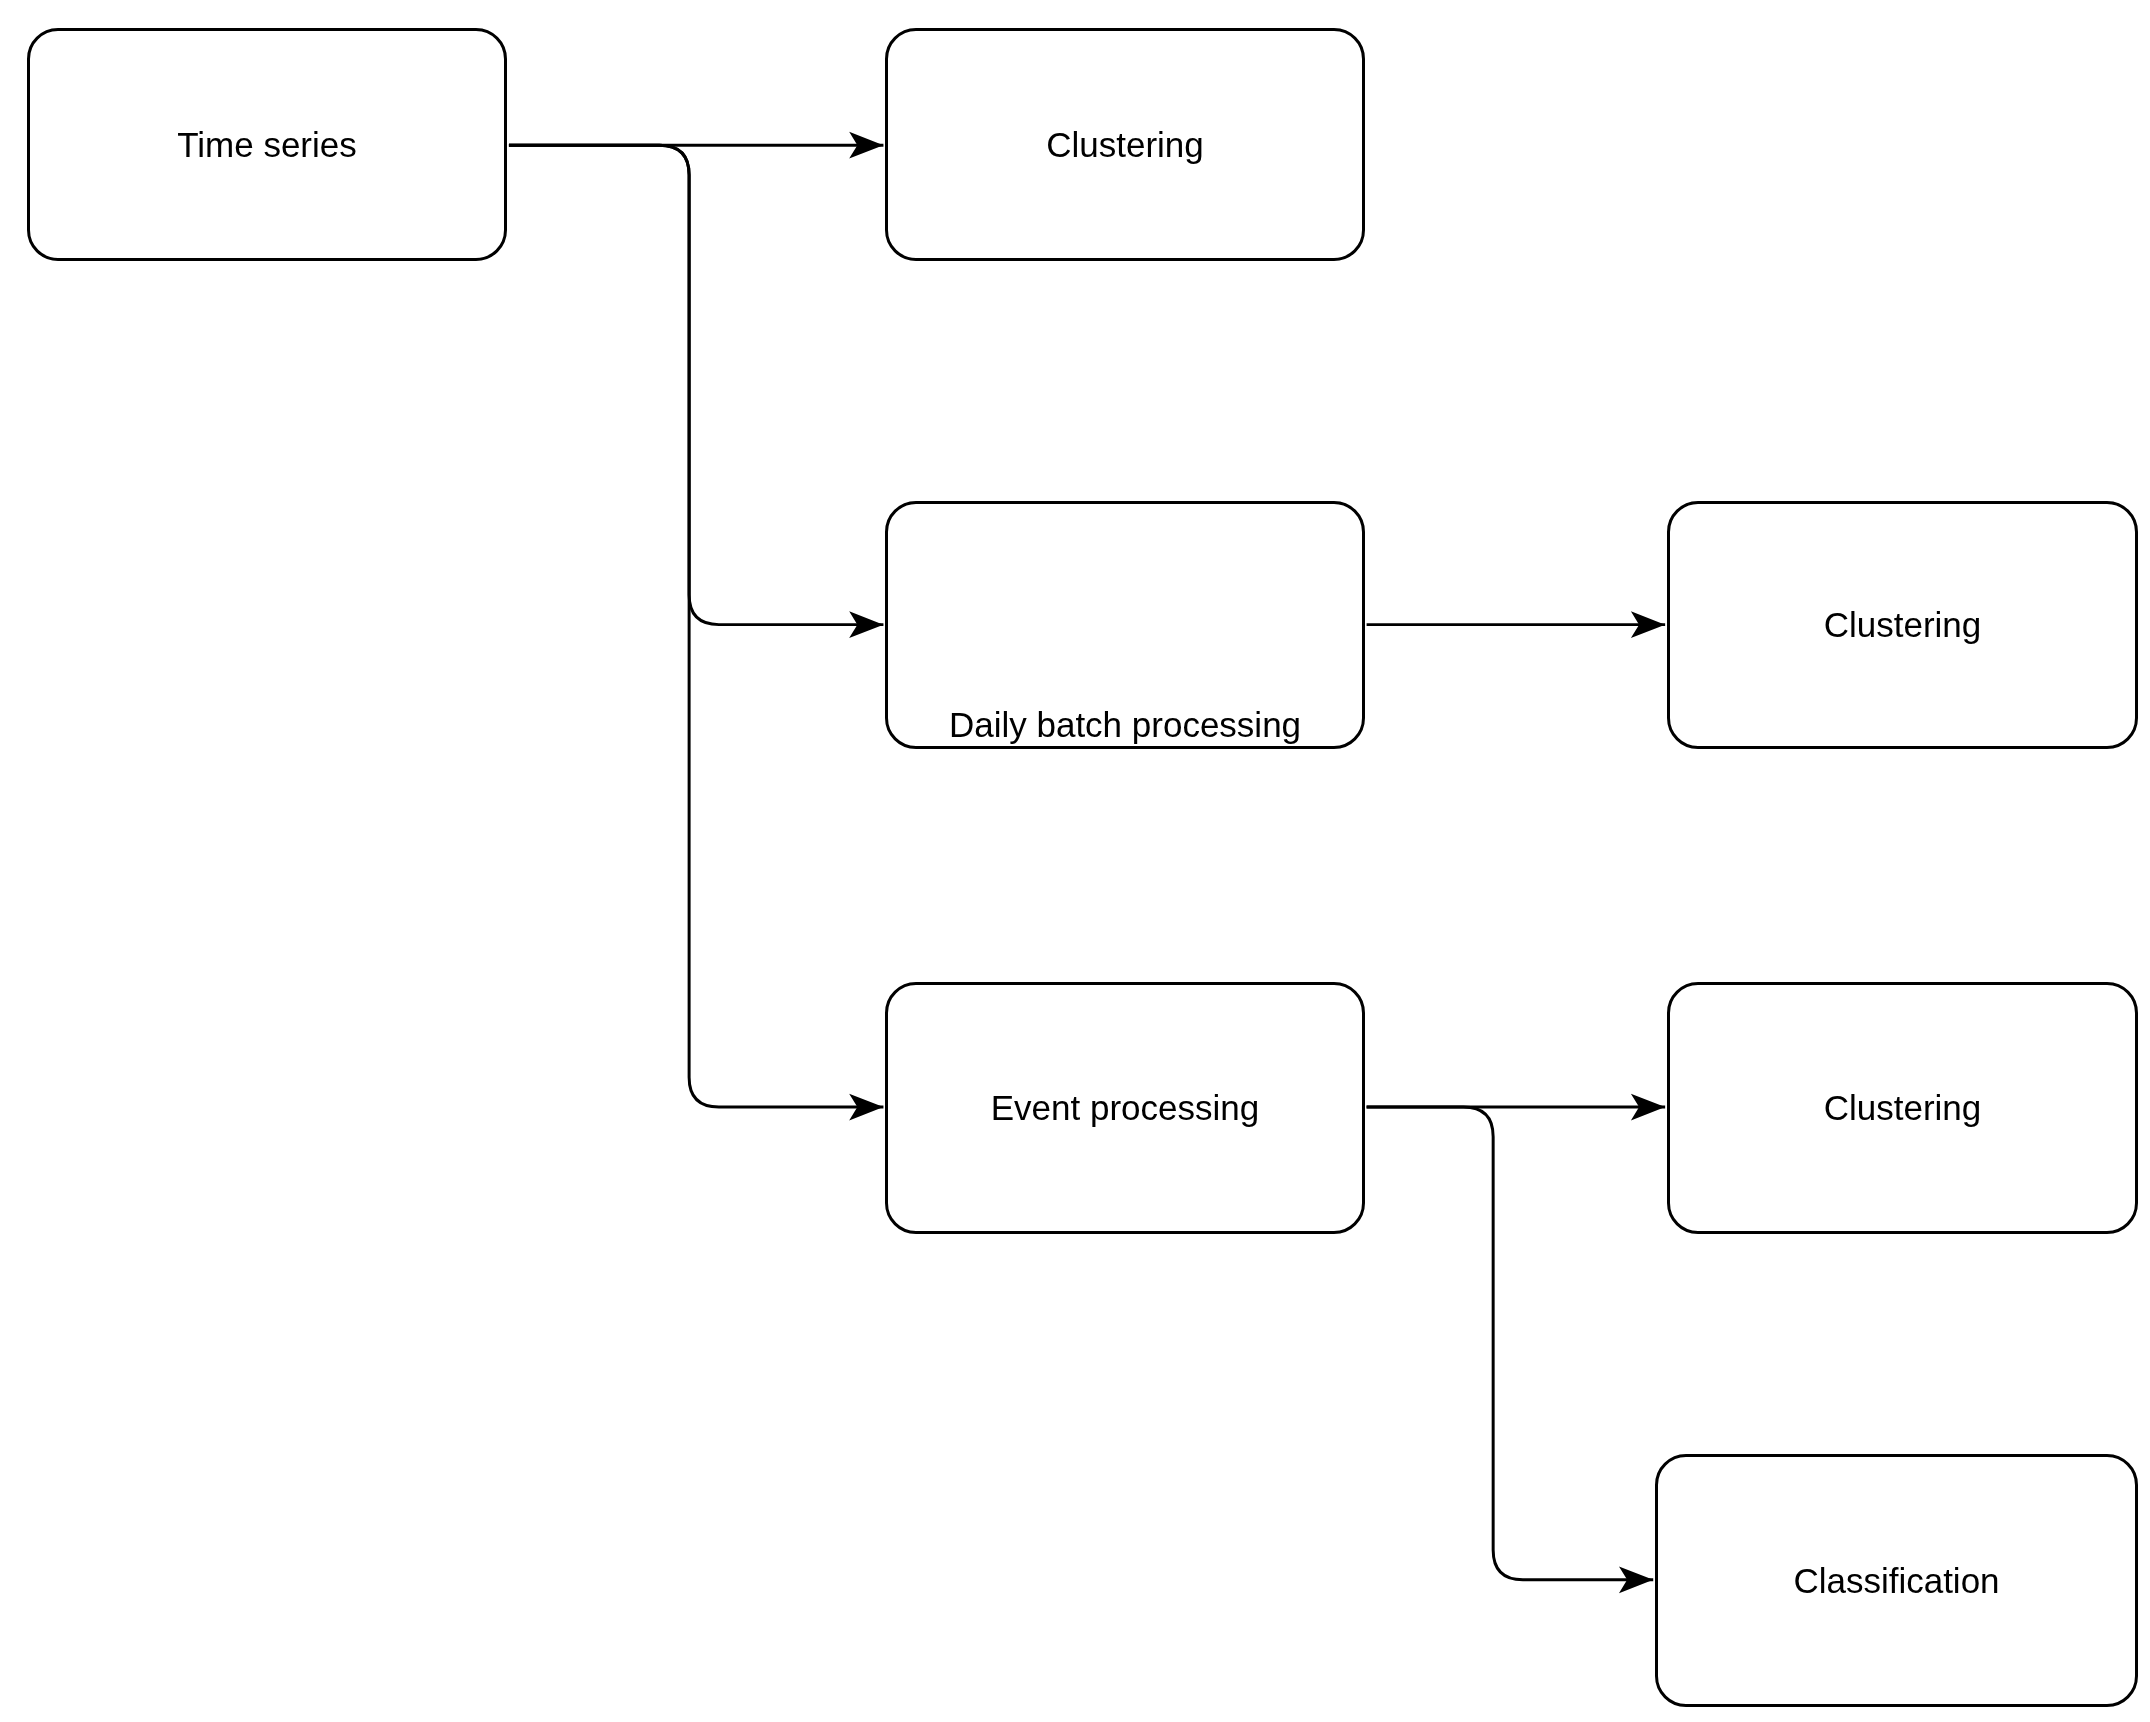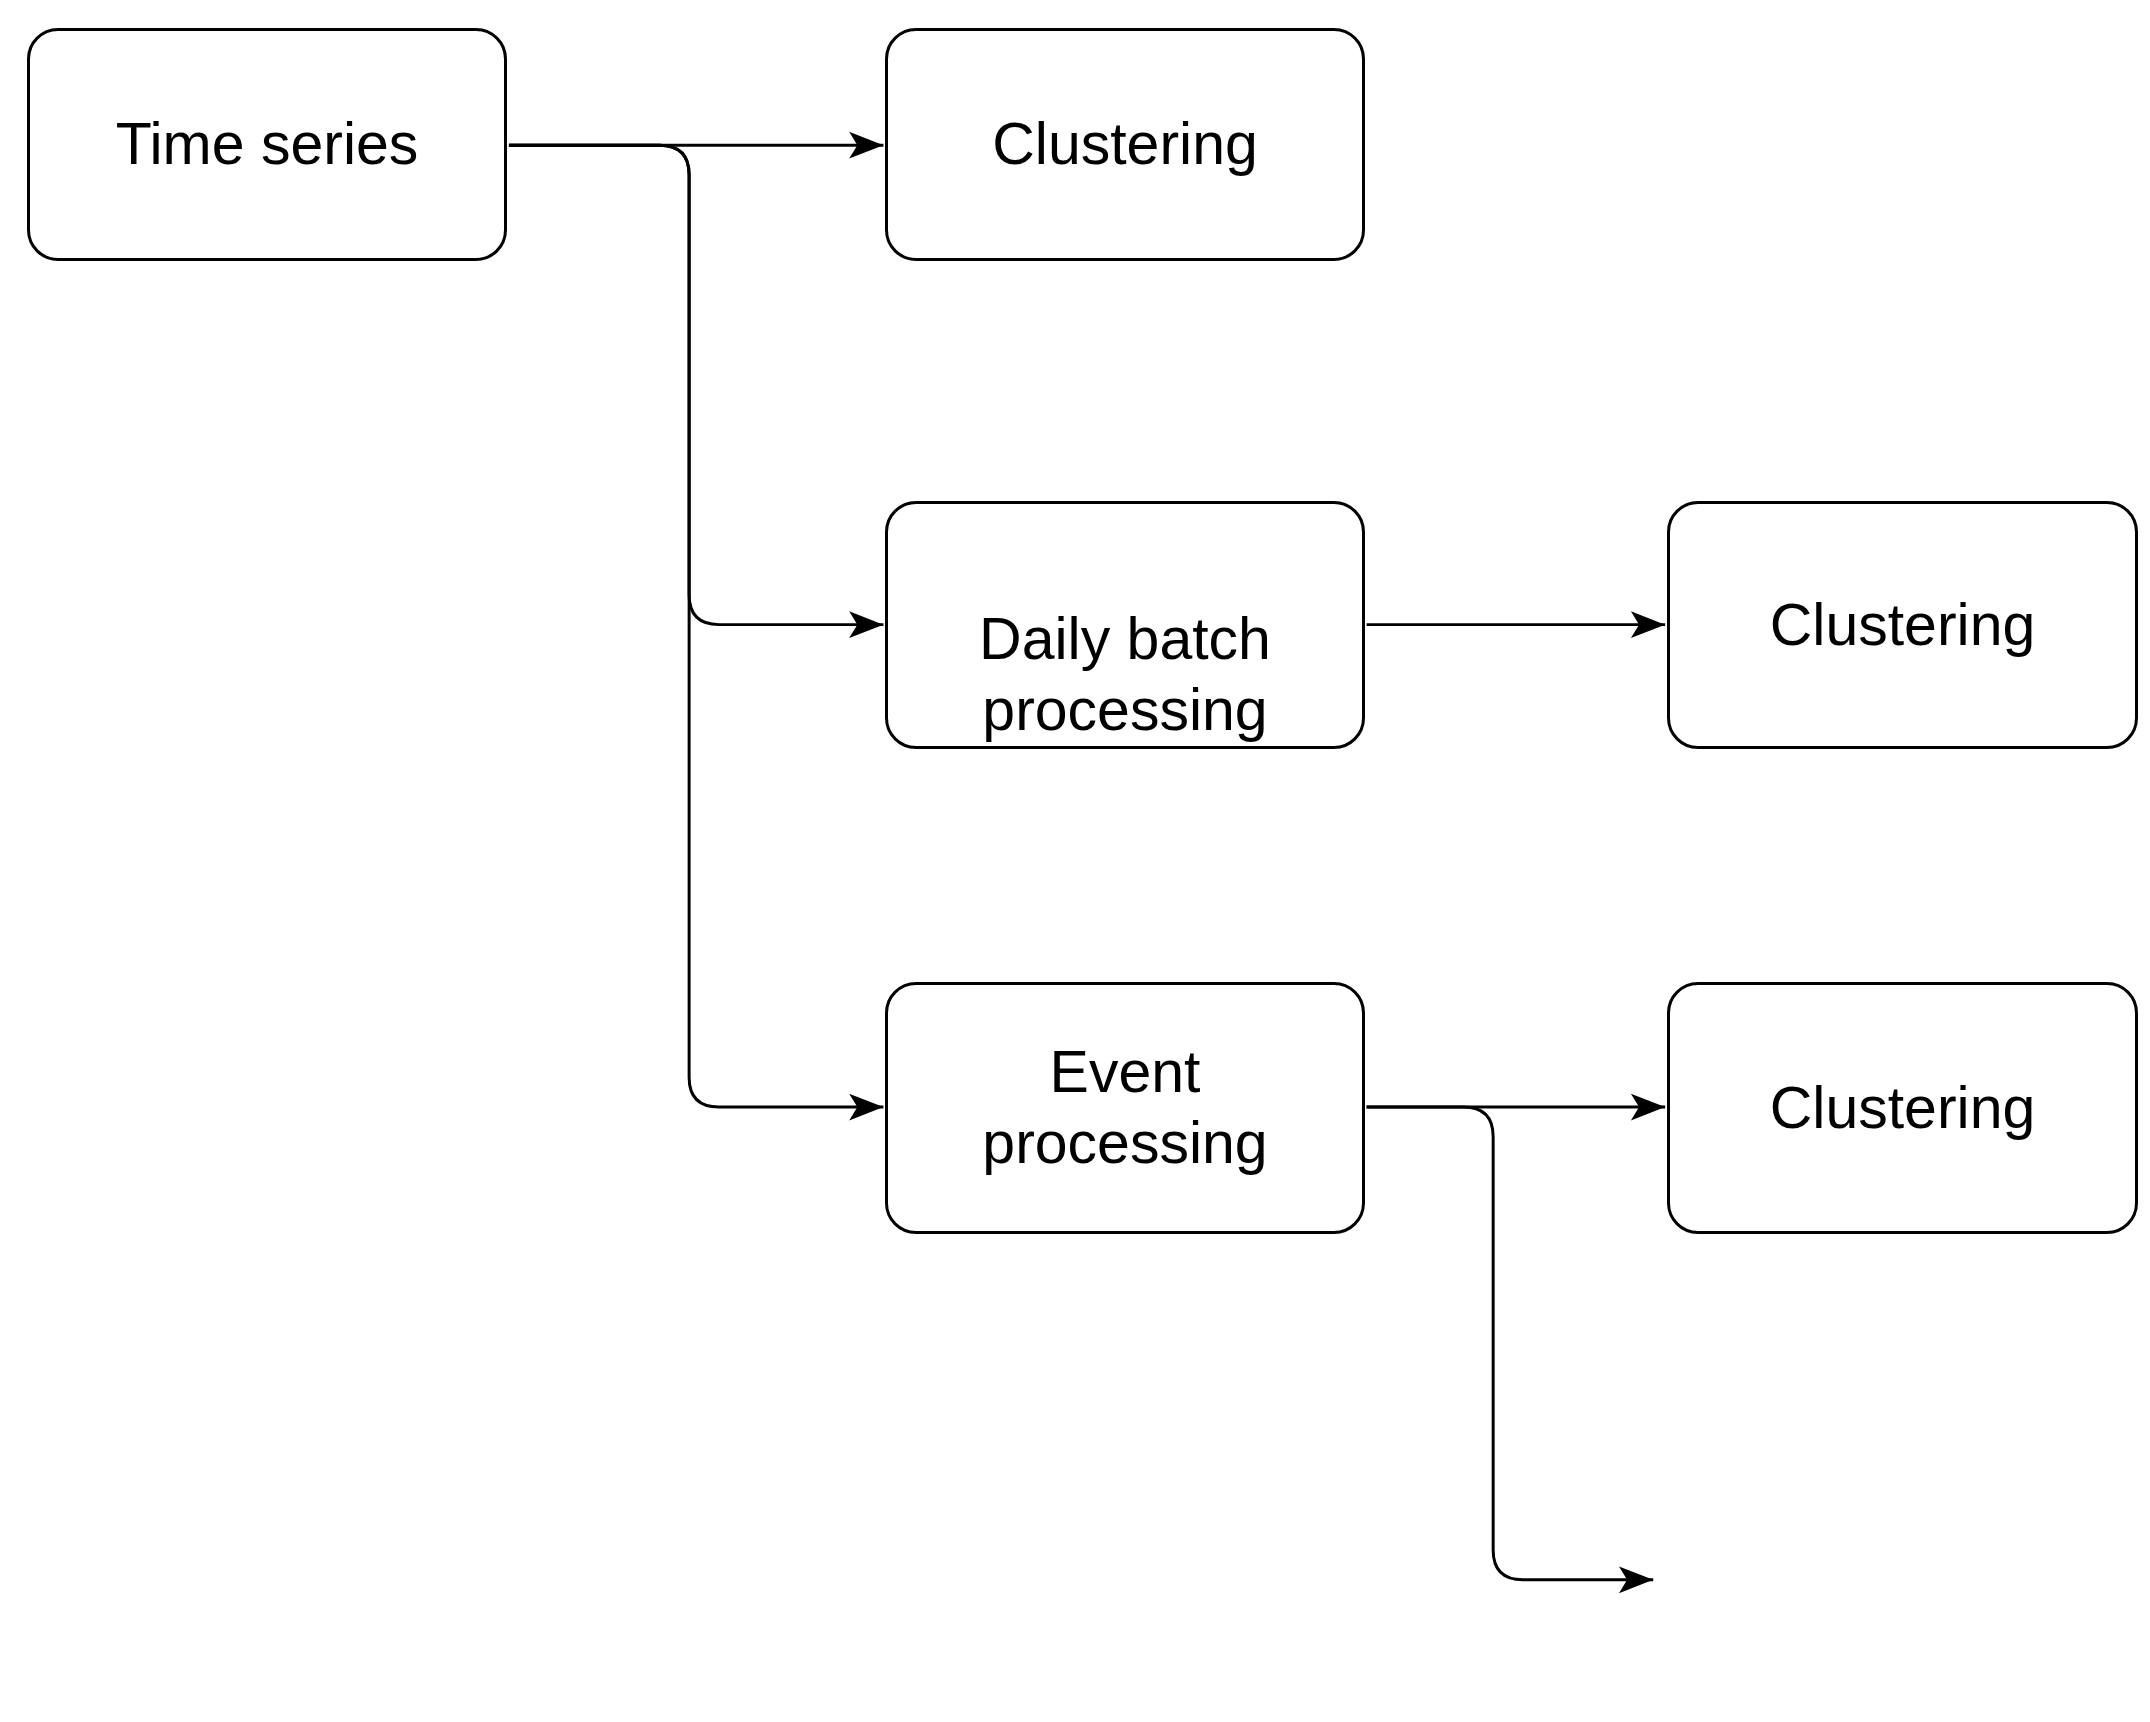--- a/index.html
+++ b/index.html
@@ -24,21 +24,21 @@
   .node {
     position: absolute;
     box-sizing: border-box;
     background: #ffffff;
     border: 3px solid #000000;
     border-radius: 31px;
     display: flex;
     align-items: center;
     justify-content: center;
     text-align: center;
-    font-size: 59px;
+    font-size: 35px;
     line-height: 1.2;
     padding: 0 45px;
   }
   
   .n-time-series   { left: 27px;   top: 28px;   width: 480px; height: 233px; }
   .n-clustering-1  { left: 885px; top: 28px;   width: 480px; height: 233px; }
   .n-daily-batch   { left: 885px; top: 501px;  width: 480px; height: 248px; align-items: flex-end; }
   .n-clustering-2  { left: 1667px; top: 501px;  width: 471px; height: 248px; }
   .n-event-proc    { left: 885px; top: 982px; width: 480px; height: 252px; text-align: center; }
   .n-clustering-3  { left: 1667px; top: 982px; width: 471px; height: 252px; }
@@ -92,15 +92,18 @@
   </div>
 
   <div class="node n-event-proc">
     <span>Event processing</span>
   </div>
 
   <div class="node n-clustering-3">
     <span>Clustering</span>
   </div>
 
+  <div class="node n-classification">
+    <span>Classification</span>
+  </div>
 
 </div>
 
 
 </body></html>

